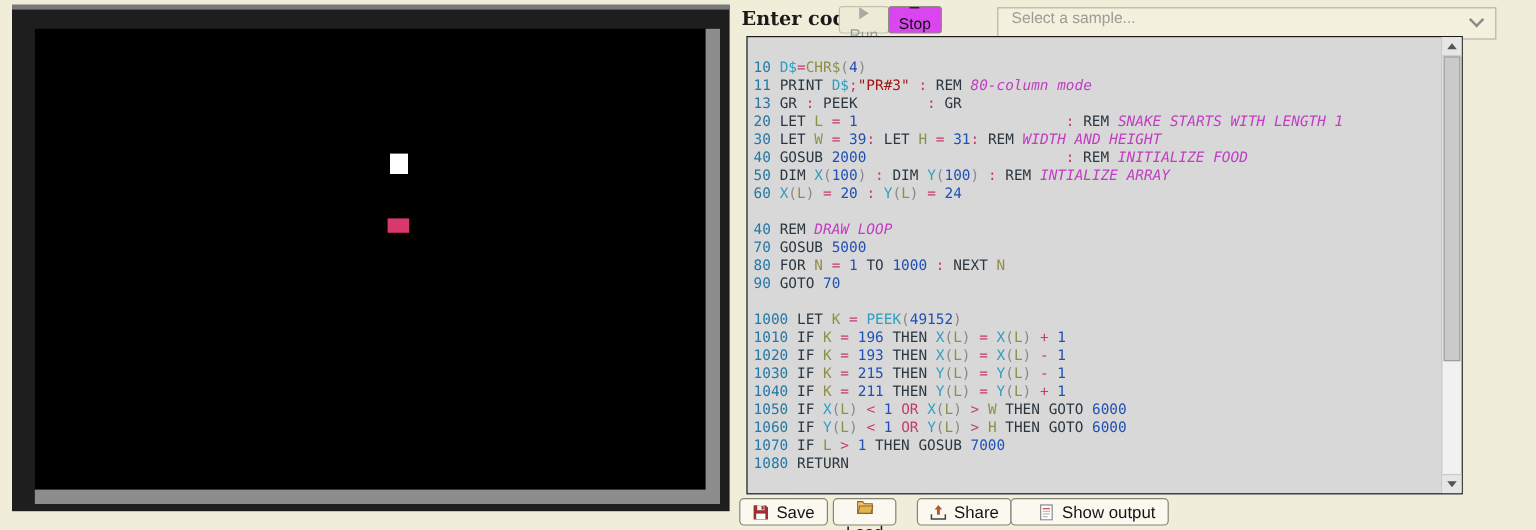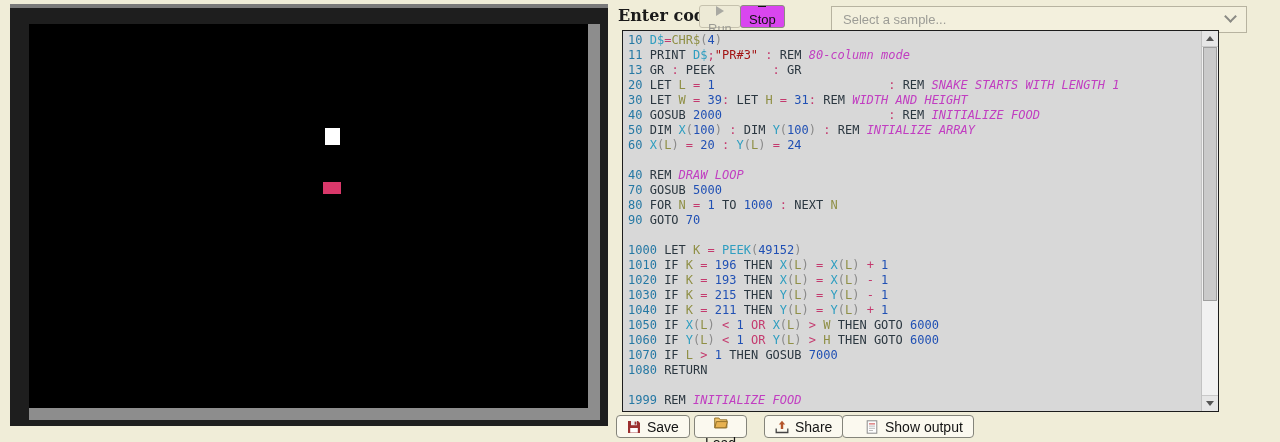--- a/index.html
+++ b/index.html
@@ -20,29 +20,29 @@
   .tb-btn{position:absolute;top:5px;height:23px;box-sizing:border-box;border-radius:3px;
           font-size:13px;display:flex;align-items:center;gap:5px;padding:0 8px;
           font-family:"Liberation Sans",sans-serif;flex-direction:column;}
   .run-btn{left:699px;border:1px solid #c6c2ae;background:#edead6;color:#9b9b94;}
   .stop-btn{left:740px;border:1px solid #8d8d80;background:#d946ef;color:#111;}
   .play-tri{width:0;height:0;border-left:8px solid #a9a9a2;border-top:5px solid transparent;
             border-bottom:5px solid transparent;}
   .stop-sq{width:8px;height:8px;background:#111;}
   .sample-select{position:absolute;left:831px;top:6px;width:416px;height:27px;box-sizing:border-box;
           border:1px solid #b7b3a0;background:#f3f0dd;color:#9c9c96;font-size:13px;
-          display:flex;align-items:center;padding:0 31px 0 11px;}
+          display:flex;padding:0 31px 0 11px;}
   .chev{position:absolute;right:11px;top:5px;width:7px;height:7px;
         border-right:2px solid #8a8a84;border-bottom:2px solid #8a8a84;transform:rotate(45deg);}
 
   
   .editor{position:absolute;left:622px;top:30px;width:597px;height:382px;box-sizing:border-box;
           background:var(--editor-bg,#d8d8d8);border:1px solid #1c1c1c;overflow:hidden;}
   .code-lines{position:absolute;left:0;top:0;right:17px;bottom:0;overflow:hidden;
-              padding:2px 0 0 5px;font-family:"DejaVu Sans Mono",monospace;font-size:12px;}
+              padding:18px 0 0 5px;font-family:"DejaVu Sans Mono",monospace;font-size:12px;}
   .cl{height:15px;line-height:15px;white-space:pre;}
   .tk-ln{color:var(--tk-ln)} .tk-kw{color:var(--tk-kw)} .tk-var{color:var(--tk-var)}
   .tk-v2{color:var(--tk-v2)} .tk-num{color:var(--tk-num)} .tk-str{color:var(--tk-str)}
   .tk-op{color:var(--tk-op)} .tk-par{color:var(--tk-par)} .tk-pl{color:var(--tk-pl)}
   .tk-cmt{color:var(--tk-cmt);font-style:italic;}
 
   
   .sb{position:absolute;top:0;right:0;bottom:0;width:17px;background:#f1f1f1;
       border-left:1px solid #c2c2c2;box-sizing:border-box;}
   .sb-btn{position:absolute;left:0;right:0;height:15px;background:#e6e6e6;display:flex;

